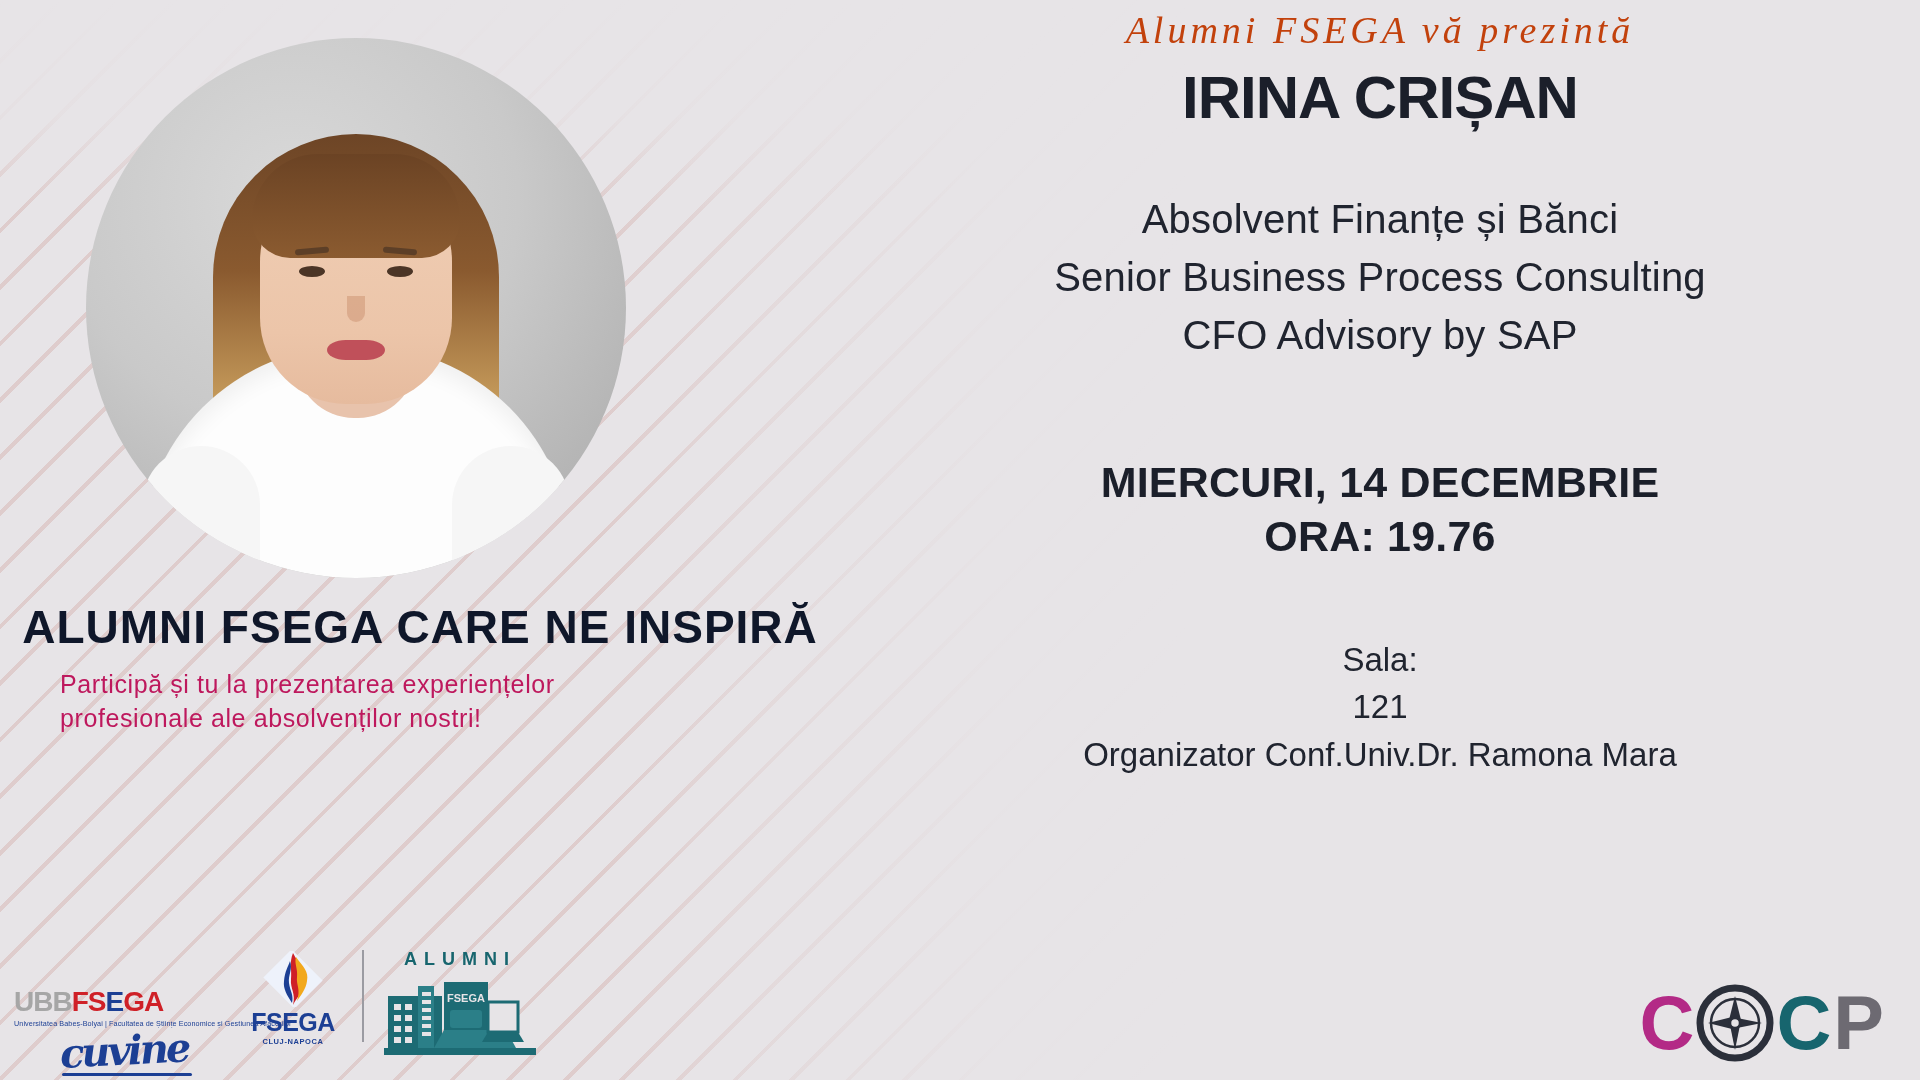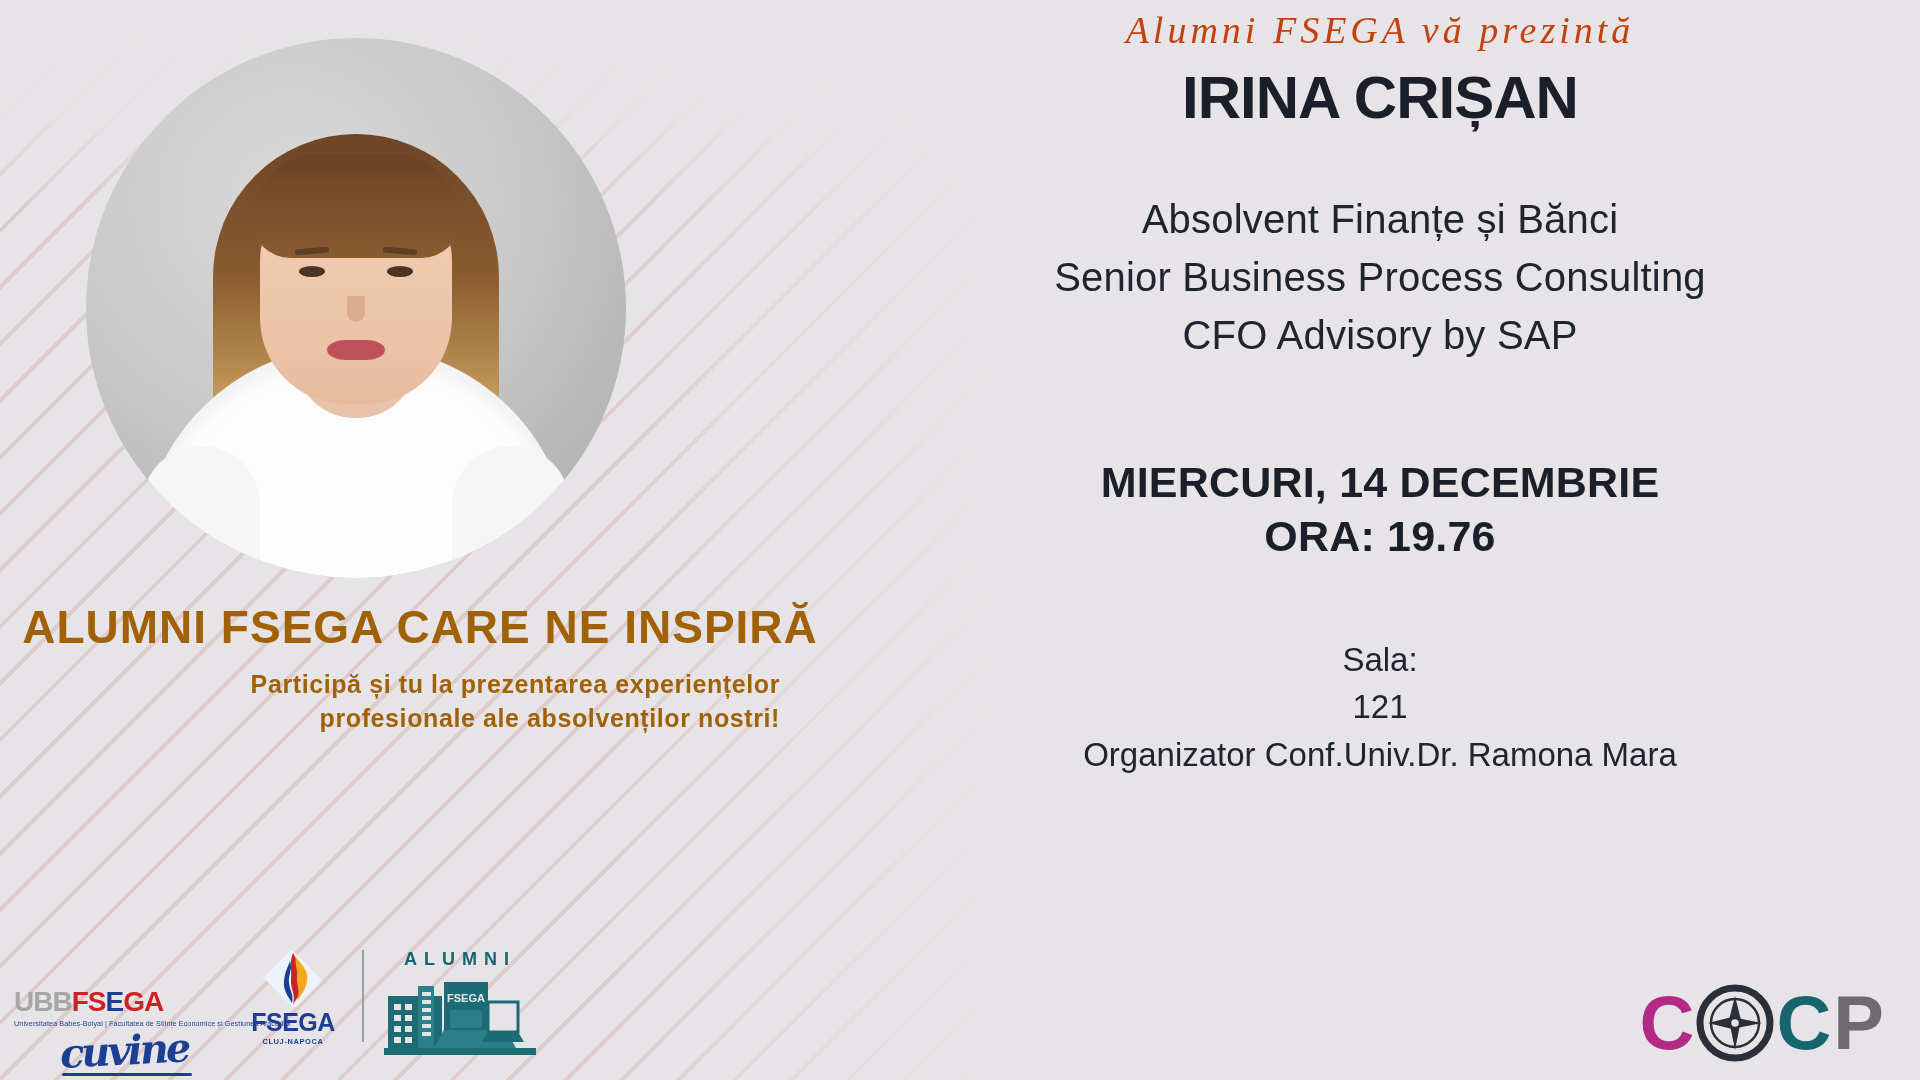--- a/index.html
+++ b/index.html
@@ -94,26 +94,26 @@
   .p-brow { position:absolute; top:210px; width:34px; height:6px; background:#5d3f27; border-radius:4px; }
   .p-brow.l { left:209px; transform:rotate(-5deg);} .p-brow.r { right:209px; transform:rotate(5deg);}
   .p-nose { position:absolute; left:50%; transform:translateX(-50%); top:258px; width:18px; height:26px;
             background:rgba(206,150,116,0.55); border-radius:0 0 10px 10px; }
   .p-mouth { position:absolute; left:50%; transform:translateX(-50%); top:302px;
              width:58px; height:20px; background:#c0505a; border-radius:30px/16px; }
 
   .headline {
     position:absolute; left:0; top:600px; width:840px; text-align:center;
     font-size:46px; font-weight:bold; letter-spacing:1px;
-    color:#a16207;
+    color:#0f172a;
   }
   .subline {
-    position:absolute; left:60px; top:668px; width:720px; text-align:right;
-    font-size:25px; font-weight:bold; line-height:1.35; letter-spacing:0.6px;
-    color:#a16207;
+    position:absolute; left:60px; top:668px; width:720px; text-align:left;
+    font-size:25px; font-weight:normal; line-height:1.35; letter-spacing:0.6px;
+    color:#be185d;
   }
 
   
   .logo-row { position:absolute; left:14px; bottom:4px; display:flex; align-items:flex-end; gap:10px; }
 
   .ubb-block { position:relative; width:216px; }
   .ubb-line { font-size:28px; font-weight:bold; letter-spacing:-1px; line-height:1; }
   .ubb-grey { color:#a6a6a6; }
   .c-red { color:#cf2027; } .c-navy { color:#1c3f94; }
   .ubb-tag { font-size:7.2px; color:#1c3f94; letter-spacing:0.1px; margin-top:3px; white-space:nowrap; }

